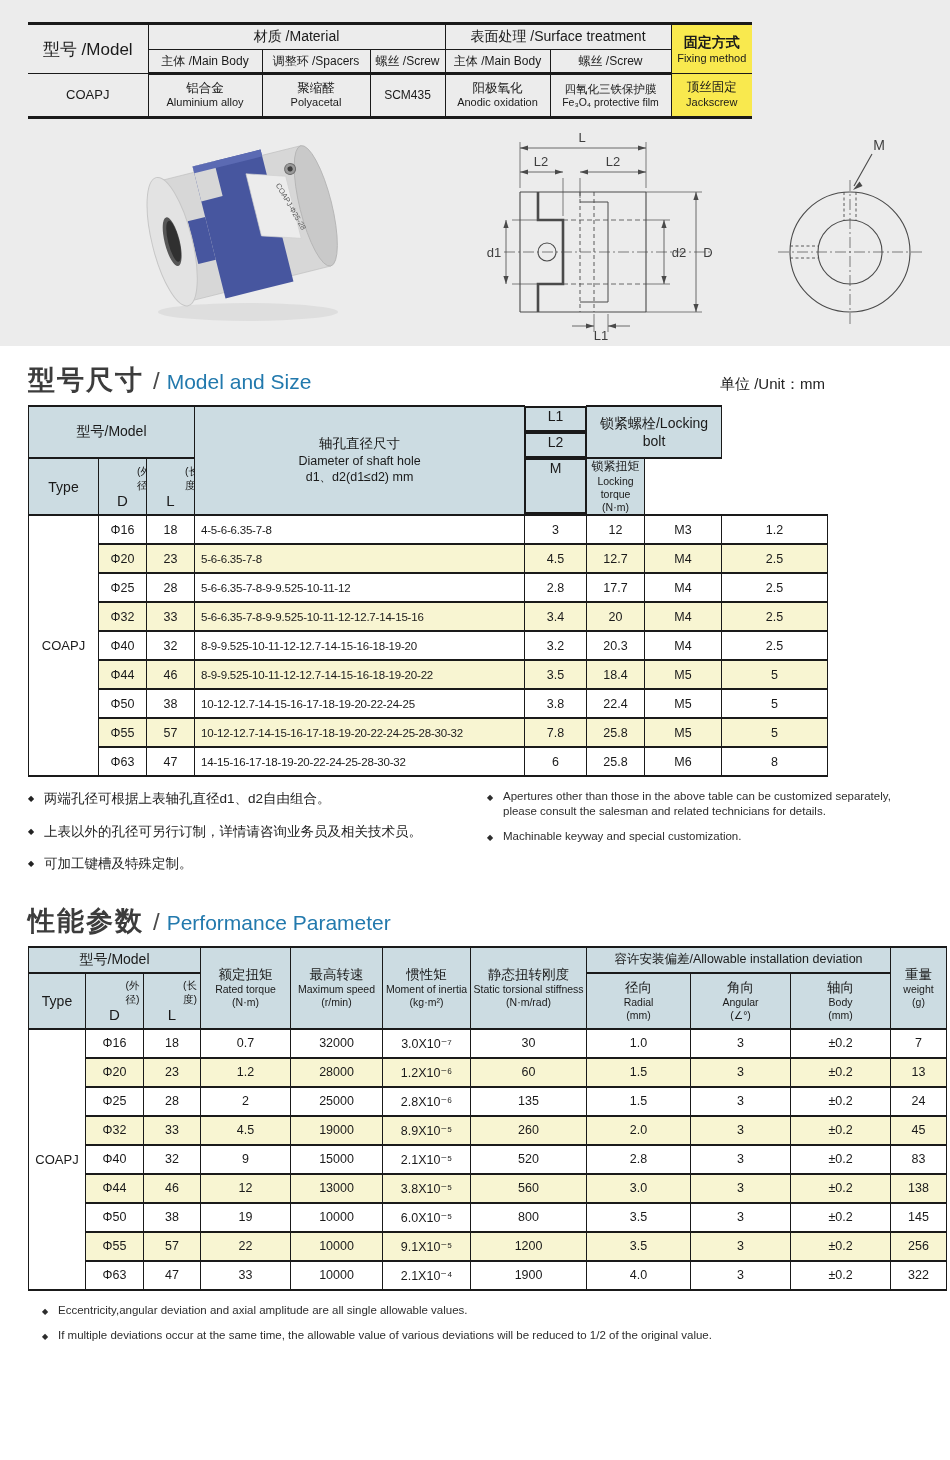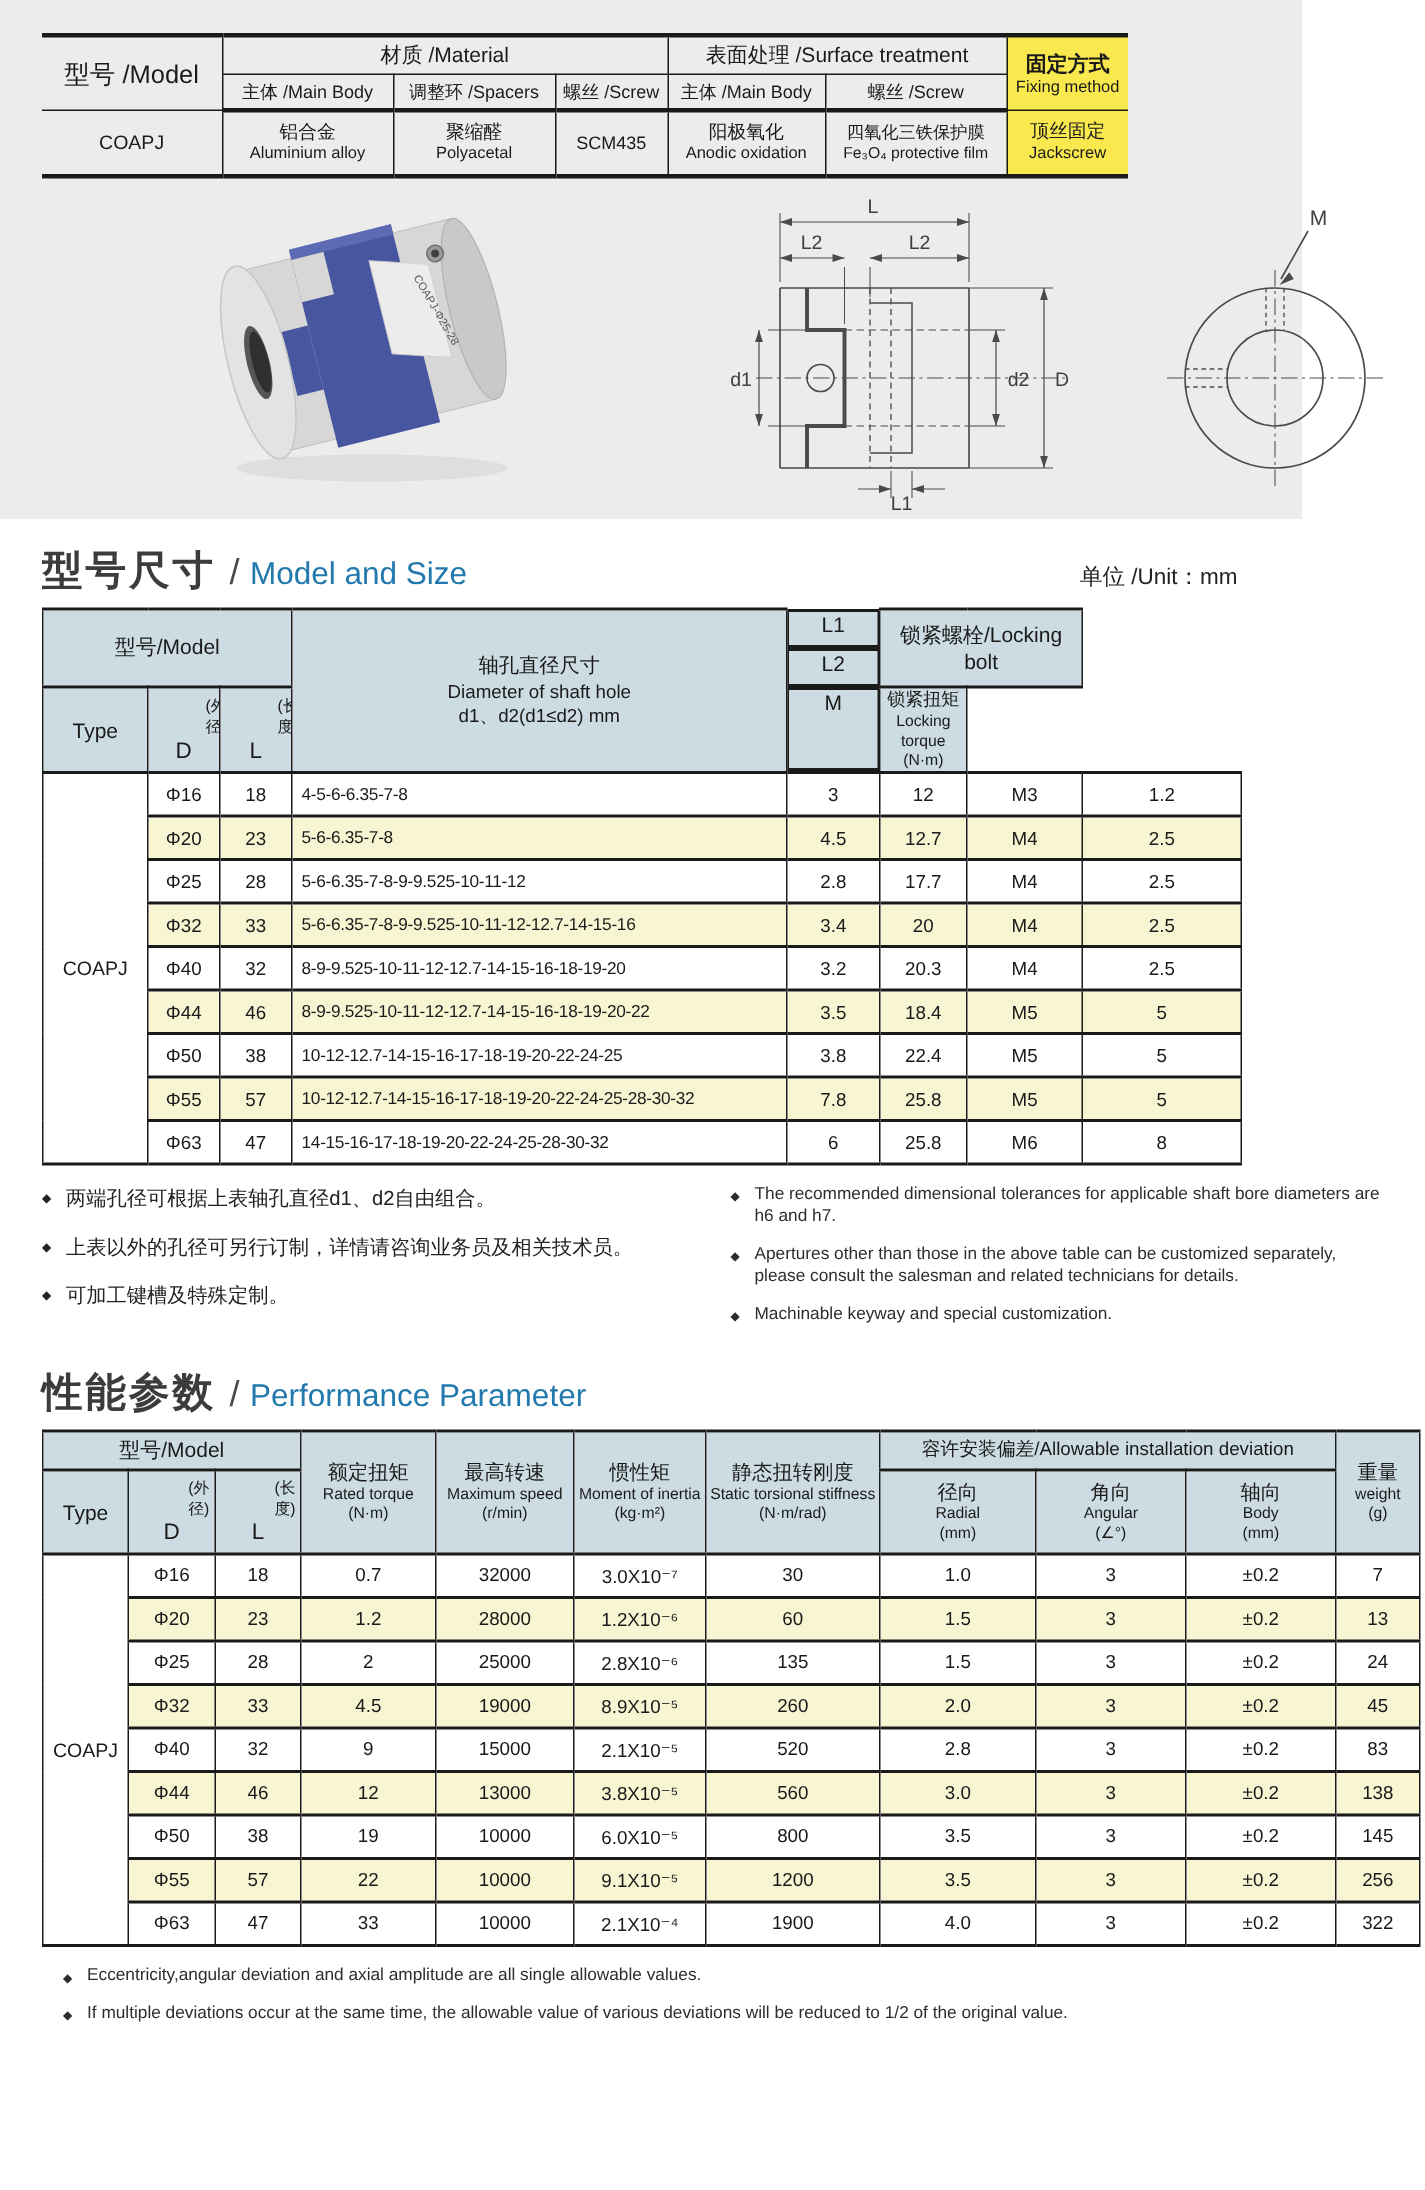--- a/index.html
+++ b/index.html
@@ -6,21 +6,21 @@
     --accent:#2279ad; --header-bg:#ccdce2; --alt-row:#f8f5d2; --hl-yellow:#f9e94e;
     --band-bg:#ececec; --ink:#1a1a1a; --line:#1a1a1a;
   }
   *{box-sizing:border-box;}
   html,body{margin:0;padding:0;}
   body{width:950px;height:1460px;background:#ffffff;color:var(--ink);
        font-family:"Liberation Sans","DejaVu Sans",sans-serif;overflow:hidden;}
   .page{position:relative;width:950px;height:1460px;}
 
   
-  .top-band{position:relative;width:868px;height:346px;background:var(--band-bg);}
+  .top-band{position:relative;width:950px;height:346px;background:var(--band-bg);}
 
   
   .spec-table{position:absolute;left:28px;top:22px;width:724px;border-collapse:collapse;
               text-align:center;}
   .spec-table th,.spec-table td{border:1px solid var(--line);padding:1px 2px;font-weight:normal;}
   .spec-table tr.r1 > *{border-top:3px solid var(--line);}
   .spec-table tr.r2 > *{border-bottom:3px solid var(--line);}
   .spec-table tr.r3 > *{border-bottom:3px solid var(--line);}
   .spec-table tr > *:first-child{border-left:none;}
   .spec-table tr > *:last-child{border-right:none;}
@@ -362,21 +362,20 @@
   <div class="notes">
     <div class="notes-zh">
         <ul>
           <li>两端孔径可根据上表轴孔直径d1、d2自由组合。</li>
           <li>上表以外的孔径可另行订制，详情请咨询业务员及相关技术员。</li>
           <li>可加工键槽及特殊定制。</li>
         </ul>
       </div>
     <div class="notes-en">
         <ul>
-          <li>The recommended dimensional tolerances for applicable shaft bore diameters are h6 and h7.</li>
           <li>Apertures other than those in the above table can be customized separately, please consult the salesman and related technicians for details.</li>
           <li>Machinable keyway and special customization.</li>
         </ul>
       </div>
   </div>
 
   <div class="sec-head">
     <span class="sec-title-zh">性能参数</span>
     <span class="sec-slash">/</span>
     <span class="sec-title-en">Performance Parameter</span>

